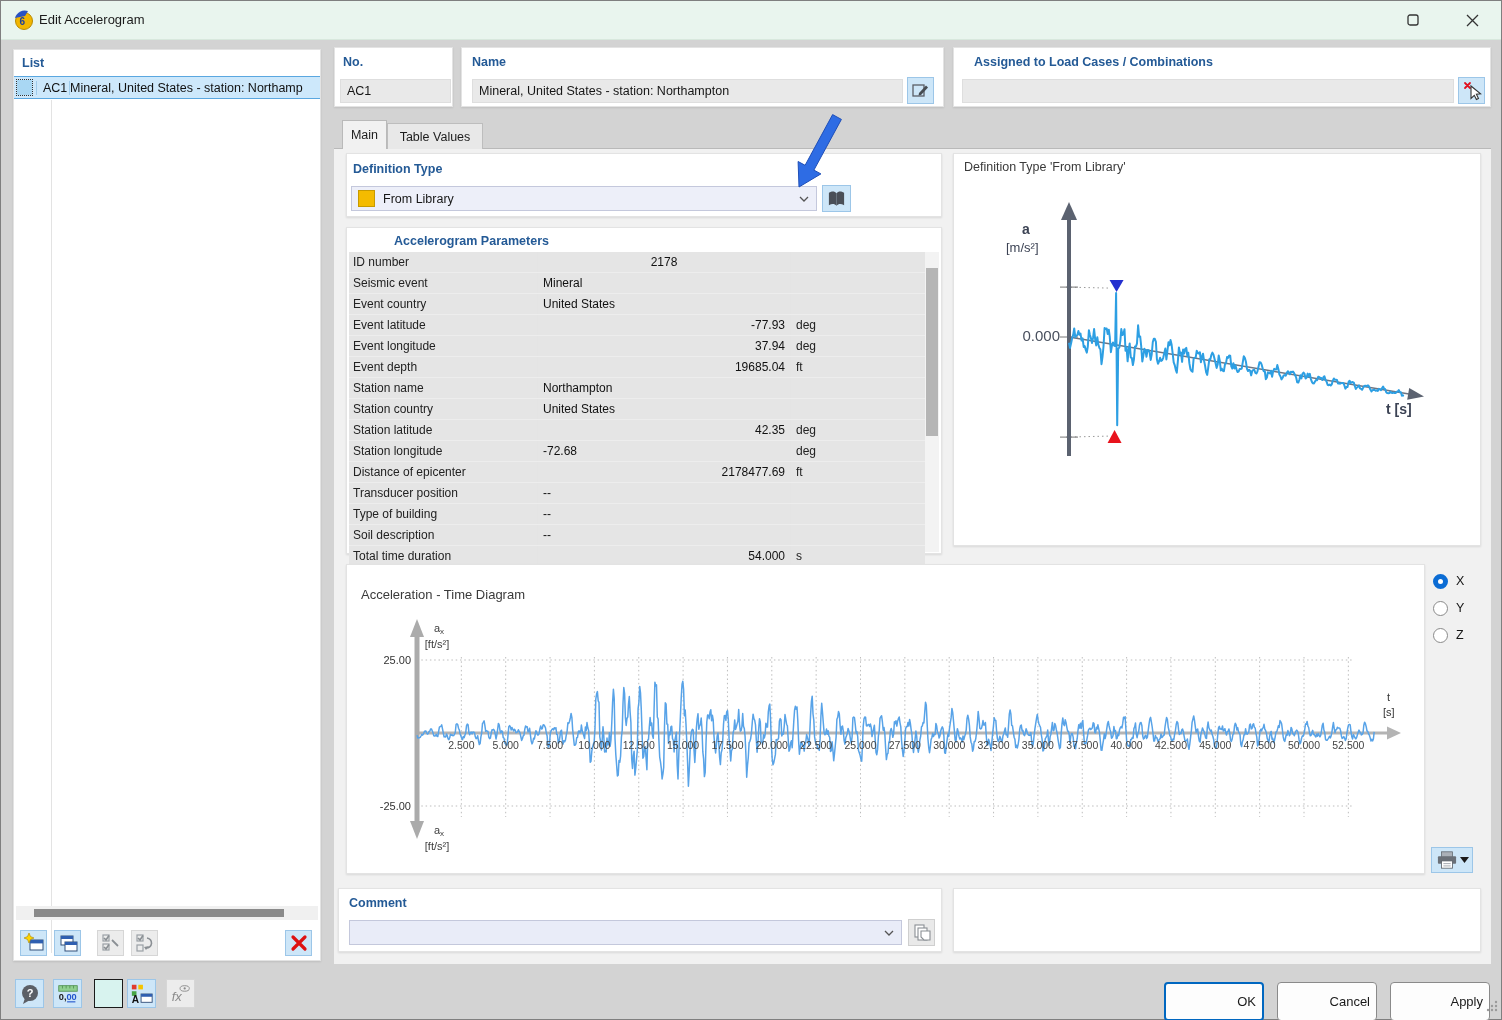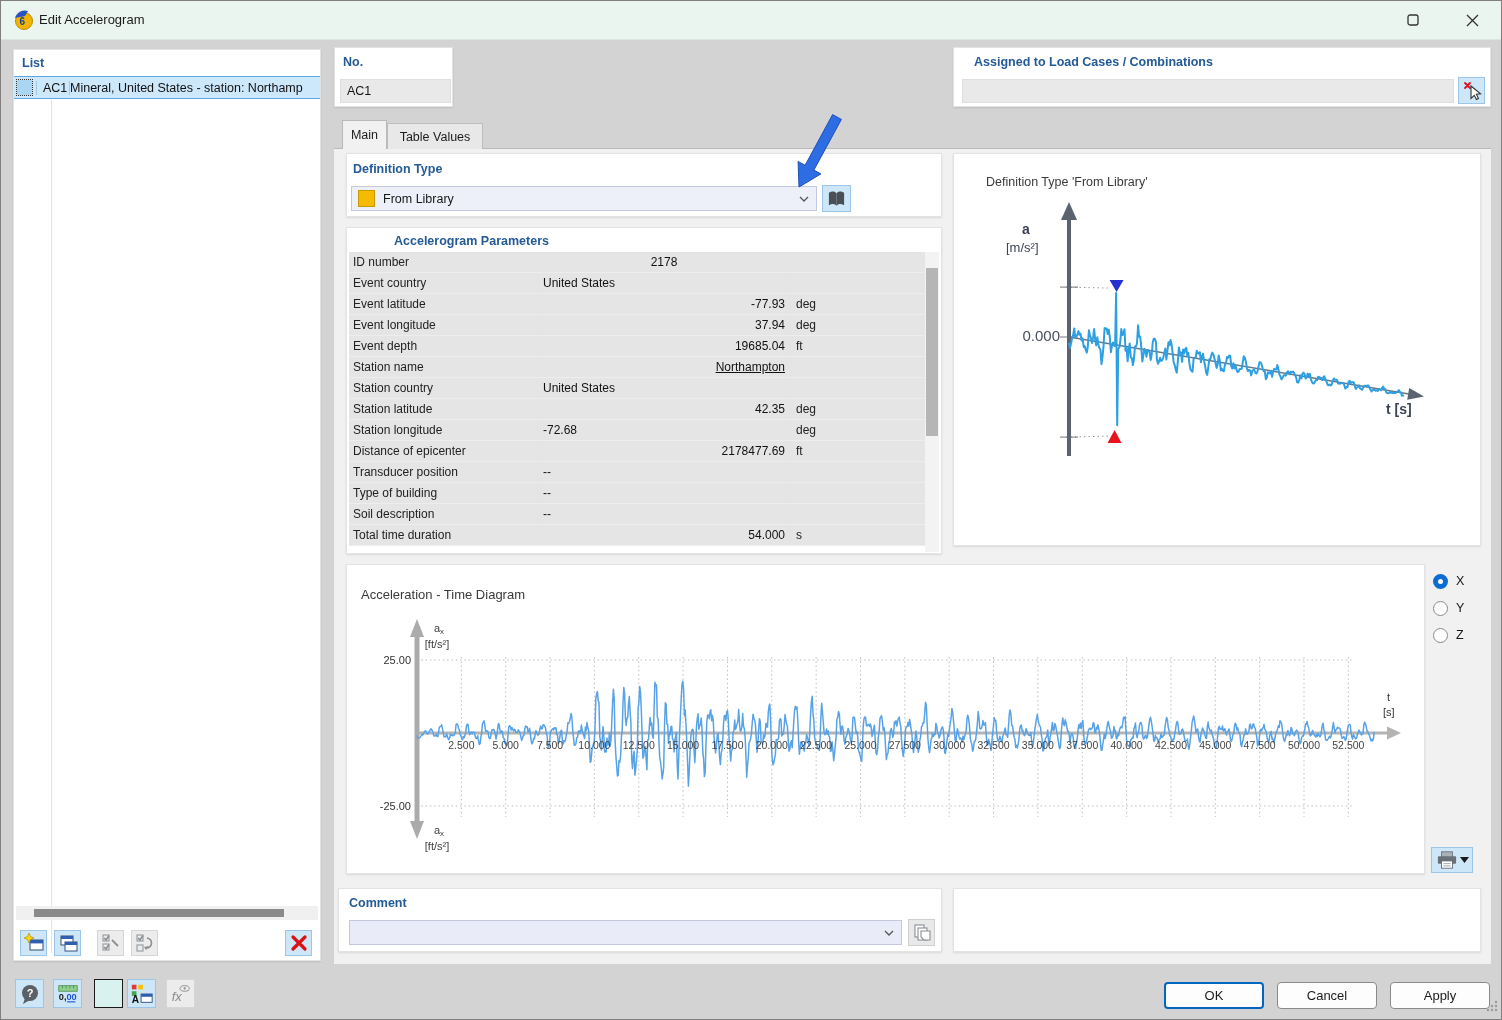--- a/index.html
+++ b/index.html
@@ -52,22 +52,22 @@
   .prow .c2{width:242px;padding:0 5px;border-right:1px solid #e4e4e4;color:#111;white-space:nowrap;}
   .prow .c3{flex:1;padding-left:5px;color:#222;}
 
   
   .radio-row{display:flex;align-items:center;height:20px;margin-bottom:7px;cursor:default;}
   .radio-dot{width:15px;height:15px;border-radius:50%;background:#fff;border:1px solid #8a8a8a;box-sizing:border-box;margin-right:8px;}
   .radio-dot.sel{border:5px solid #0b6cd4;}
   .radio-lab{font-size:12.5px;color:#161616;}
 
   
-  .btn{position:absolute;width:100px;height:27px;background:#fdfdfd;border:1px solid #8a8a8a;border-radius:4px;
-       font-size:13px;color:#1a1a1a;font-family:inherit;}
+  .btn{position:absolute;width:100px;height:39px;background:#fdfdfd;border:1px solid #8a8a8a;border-radius:4px;
+       font-size:13px;color:#1a1a1a;font-family:inherit;text-align:right;}
   .btn.ok{border:2px solid #0067c0;}
 
   svg{display:block;}
   text{font-family:"Liberation Sans","DejaVu Sans",sans-serif;}
 </style>
 </head>
 <body>
 
 <div id="dialog">
 
@@ -142,20 +142,30 @@
         <path d="M4,4 L16,16 M16,4 L4,16" stroke="#dd1111" stroke-width="3.2" stroke-linecap="round"></path>
       </svg>
     </div>
   </div>
 
   <div class="card" style="left:333px;top:46px;width:119px;height:60px;">
     <div class="grouptitle" style="left:8px;top:7px;">No.</div>
     <div class="field" style="left:5px;top:31px;width:97px;">AC1</div>
   </div>
 
+  <div class="card" style="left:460px;top:46px;width:483px;height:60px;">
+    <div class="grouptitle" style="left:10px;top:7px;">Name</div>
+    <div class="field" style="left:10px;top:31px;width:417px;">Mineral, United States - station: Northampton</div>
+    <div class="iconbtn" style="left:445px;top:29px;width:27px;height:27px;">
+      <svg width="19" height="19" viewBox="0 0 19 19">
+        <rect x="2" y="4" width="11" height="11" fill="none" stroke="#5a5f66" stroke-width="1.3"></rect>
+        <path d="M8,12 L15,4.5 L17,6.5 L10,14 L7.5,14.6 Z" fill="#474c52"></path>
+      </svg>
+    </div>
+  </div>
 
   <div class="card" style="left:952px;top:46px;width:538px;height:60px;">
     <div class="grouptitle" style="left:20px;top:7px;">Assigned to Load Cases / Combinations</div>
     <div class="field" style="left:8px;top:31px;width:478px;"></div>
     <div class="iconbtn" style="left:504px;top:29px;width:27px;height:27px;">
       <svg width="20" height="20" viewBox="0 0 20 20">
         <path d="M3,2 L8,7 M8,2 L3,7" stroke="#e01020" stroke-width="1.8" stroke-linecap="round"></path>
         <path d="M9,5 L9,17.5 L12.3,14.3 L14.4,18.6 L16.5,17.5 L14.4,13.3 L18.6,12.8 Z" fill="#fff" stroke="#333" stroke-width="1.1"></path>
       </svg>
     </div>
@@ -192,20 +202,25 @@
 
   <div class="card" style="left:345px;top:226px;width:596px;height:327px;">
     <div class="grouptitle" style="left:6px;top:6px;margin-left:41px;">Accelerogram Parameters</div>
     <div id="param-rows">
         <div class="prow">
           <div class="c1">ID number</div>
           <div class="c2" style="text-align: center;">2178</div>
           <div class="c3"></div>
         </div>
         <div class="prow">
+          <div class="c1">Seismic event</div>
+          <div class="c2" style="text-align: left;">Mineral</div>
+          <div class="c3"></div>
+        </div>
+        <div class="prow">
           <div class="c1">Event country</div>
           <div class="c2" style="text-align: left;">United States</div>
           <div class="c3"></div>
         </div>
         <div class="prow">
           <div class="c1">Event latitude</div>
           <div class="c2" style="text-align: right;">-77.93</div>
           <div class="c3">deg</div>
         </div>
         <div class="prow">
@@ -213,21 +228,21 @@
           <div class="c2" style="text-align: right;">37.94</div>
           <div class="c3">deg</div>
         </div>
         <div class="prow">
           <div class="c1">Event depth</div>
           <div class="c2" style="text-align: right;">19685.04</div>
           <div class="c3">ft</div>
         </div>
         <div class="prow">
           <div class="c1">Station name</div>
-          <div class="c2" style="text-align: right; text-decoration: underline;">Northampton</div>
+          <div class="c2" style="text-align: left;">Northampton</div>
           <div class="c3"></div>
         </div>
         <div class="prow">
           <div class="c1">Station country</div>
           <div class="c2" style="text-align: left;">United States</div>
           <div class="c3"></div>
         </div>
         <div class="prow">
           <div class="c1">Station latitude</div>
           <div class="c2" style="text-align: right;">42.35</div>
@@ -263,21 +278,21 @@
           <div class="c2" style="text-align: right;">54.000</div>
           <div class="c3">s</div>
         </div>
       </div>
     <div class="vscroll" style="left:578px;top:24px;width:14px;height:300px;">
       <div class="thumb" style="top:16px;height:168px;"></div>
     </div>
   </div>
 
   <div class="card" style="left:952px;top:152px;width:528px;height:393px;">
-    <div class="plaintitle" style="left:10px;top:21px;margin-left:22px;">Definition Type 'From Library'</div>
+    <div class="plaintitle" style="left:10px;top:6px;">Definition Type 'From Library'</div>
     <svg id="preview-svg" class="abs" style="left:0;top:0;" width="528" height="393" viewBox="0 0 528 393">
         <line x1="112" y1="133.094" x2="155.57" y2="134.094" stroke="#9a9a9a" stroke-width="1" stroke-dasharray="1.5,3"></line>
         <line x1="112" y1="283.094" x2="155.57" y2="282.094" stroke="#9a9a9a" stroke-width="1" stroke-dasharray="1.5,3"></line>
         <line x1="106" y1="133.094" x2="124" y2="133.094" stroke="#777" stroke-width="1"></line>
         <line x1="106" y1="283.094" x2="124" y2="283.094" stroke="#777" stroke-width="1"></line>
         <line x1="106" y1="183" x2="124" y2="183" stroke="#777" stroke-width="1"></line>
         <line x1="115" y1="183" x2="455" y2="240" stroke="#6e7582" stroke-width="1.5"></line>
         <polygon points="470,242.5 453.2,245.8 455.2,234" fill="#5b6270"></polygon>
         <line x1="115" y1="62" x2="115" y2="302" stroke="#5b6270" stroke-width="4"></line>
         <polygon points="115,48 107,66 123,66" fill="#5b6270"></polygon>

